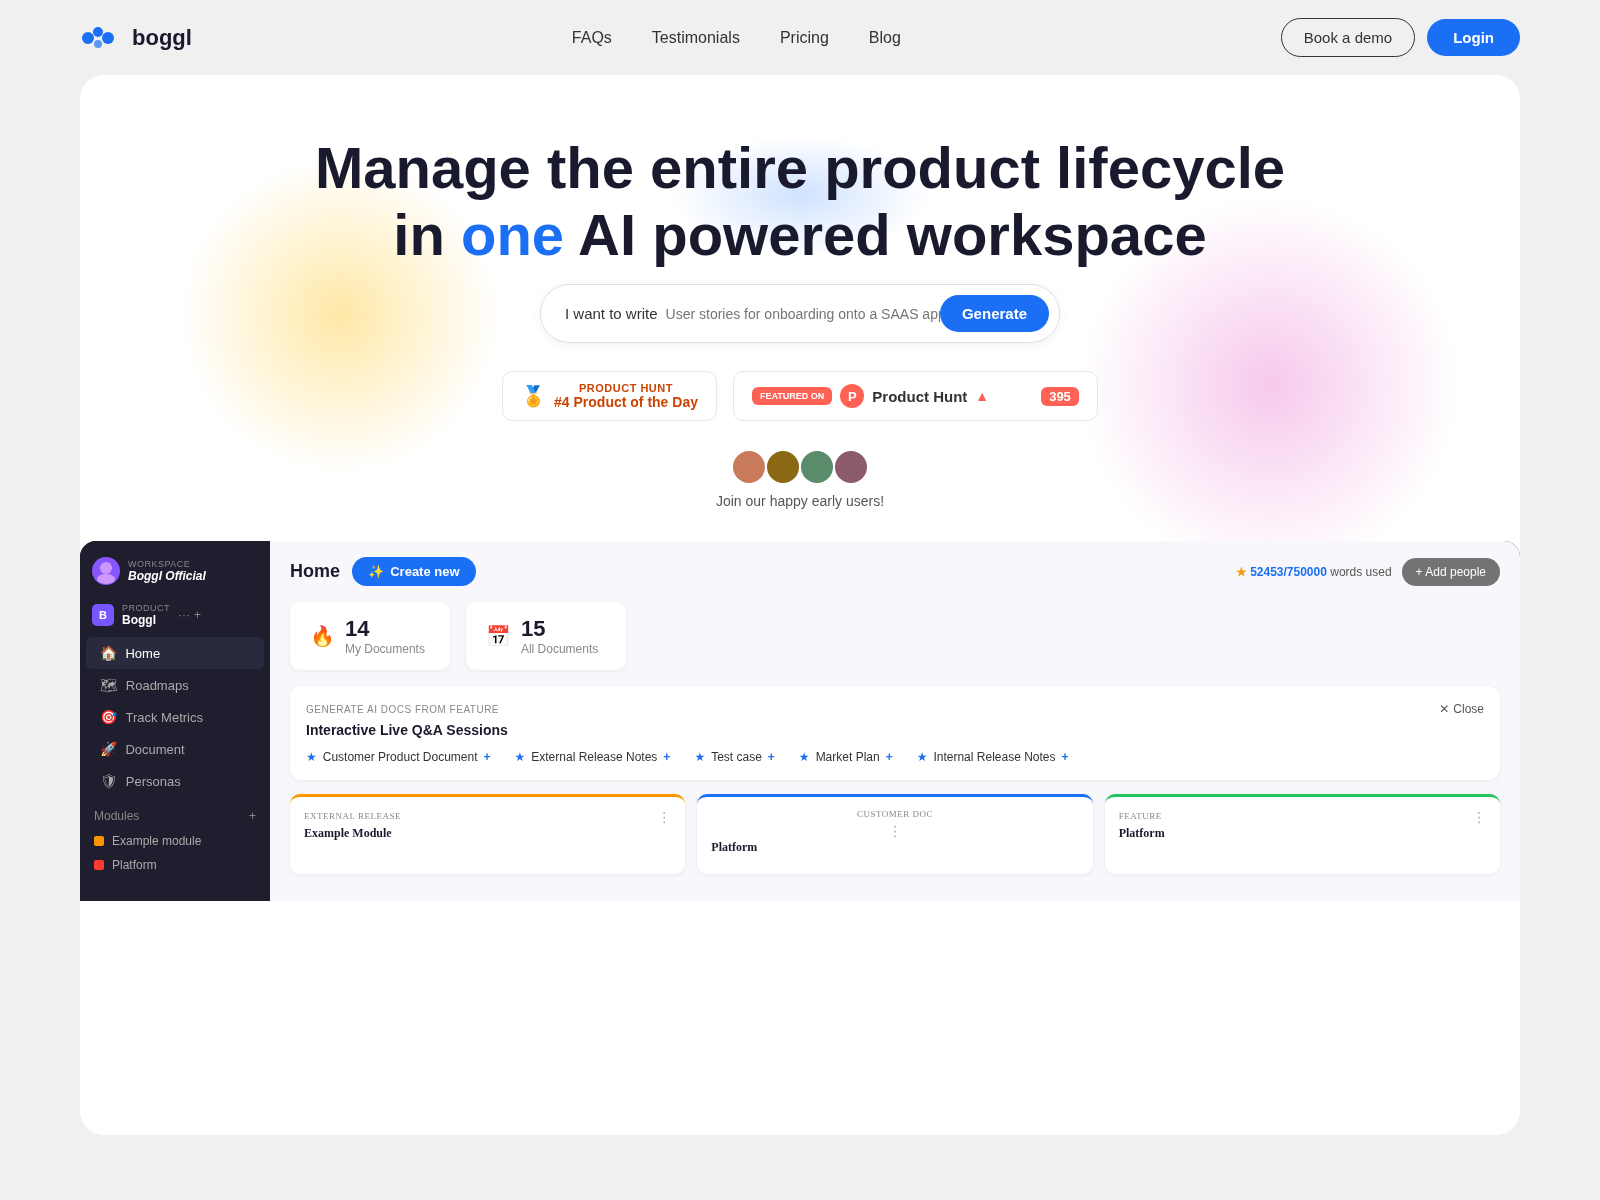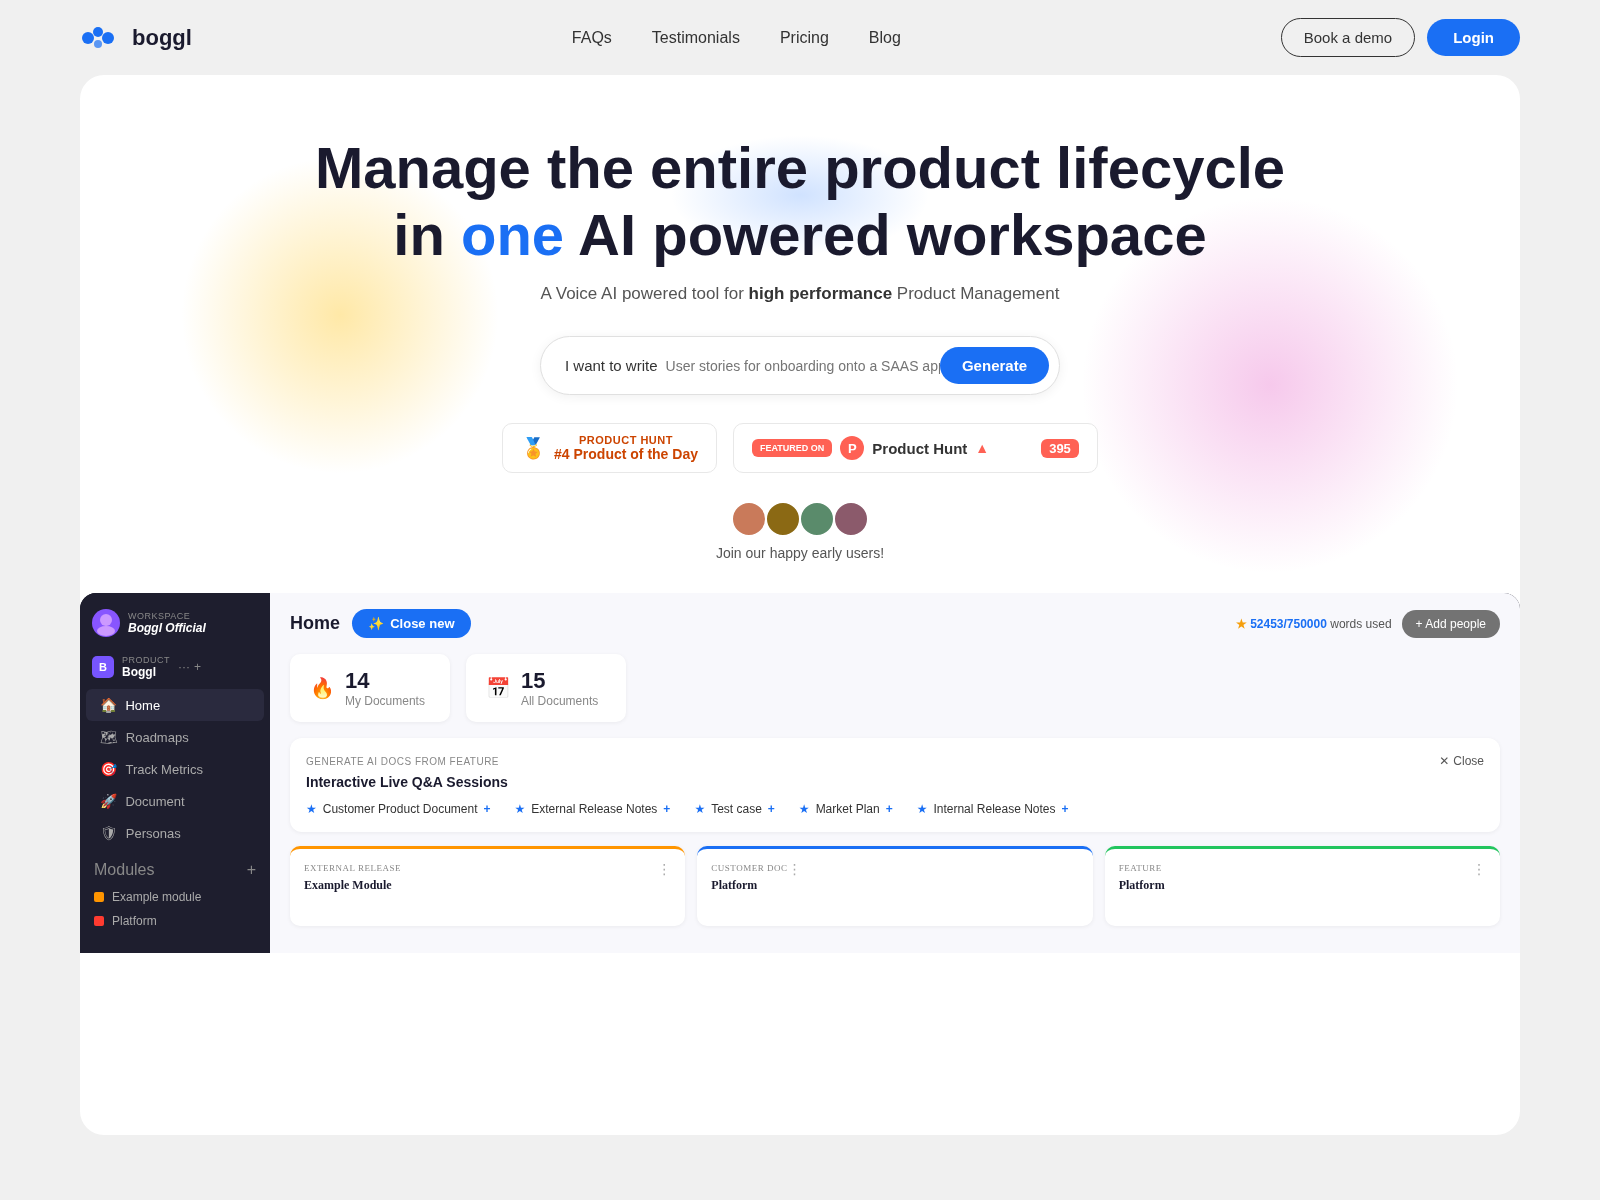--- a/index.html
+++ b/index.html
@@ -307,21 +307,21 @@
       background: #2a2a3e;
       color: white;
     }
     .sidebar-nav li .icon { font-size: 14px; }
     .modules-header {
       display: flex;
       align-items: flex-end;
       justify-content: space-between;
       padding: 12px 14px 6px;
       color: #888;
-      font-size: 16px;
+      font-size: 12px;
     }
     .module-item {
       display: flex;
       align-items: center;
       gap: 8px;
       padding: 5px 14px;
       font-size: 12px;
       color: #aaa;
       cursor: pointer;
     }
@@ -520,23 +520,20 @@
 <div class="main-card">
   <div class="glow-yellow"></div>
   <div class="glow-pink"></div>
   <div class="glow-blue-top"></div>
 
   <div class="hero">
     <h1>
       <span>Manage the entire product lifecycle</span><br>
       <span>in </span><span class="highlight">one</span><span> AI powered workspace</span>
     </h1>
-    <p class="hero-sub">
-      <span>A Voice AI powered tool for </span><strong>high performance</strong><span> Product Management</span>
-    </p>
 
     <div class="input-bar">
       <span class="input-prefix">I want to write</span>
       <input placeholder="User stories for onboarding onto a SAAS app" style="">
       <button class="btn-generate">Generate</button>
     </div>
 
     <div class="badges">
       <div class="badge badge-ph">
         <span class="badge-icon">🏅</span>
@@ -626,21 +623,21 @@
         <span>Platform</span>
       </div>
     </div>
 
     <div class="app-main">
       <div class="app-topbar">
         <div class="app-topbar-left">
           <span class="page-title-app">Home</span>
           <button class="create-new-btn">
             <span>✨</span>
-            <span>Close new</span>
+            <span>Create new</span>
           </button>
         </div>
         <div class="app-topbar-right">
           <div class="words-used">
             <span style="color:#f59e0b;">★</span>
             <span>52453</span><span>/</span><span>750000</span> words used
           </div>
           <button class="add-people-btn">+ Add people</button>
         </div>
       </div>
@@ -702,21 +699,21 @@
 
       <div class="cards-row">
         <div class="card-small card-orange">
           <div style="display:flex;justify-content:space-between;align-items:center;">
             <div class="card-small-type">EXTERNAL RELEASE</div>
             <span class="card-small-actions">⋮</span>
           </div>
           <div class="card-small-name">Example Module</div>
         </div>
         <div class="card-small card-blue">
-          <div style="display:flex;justify-content:flex-start;align-items:center;">
+          <div style="display:flex;justify-content:center;align-items:center;flex-direction:column;">
             <div class="card-small-type">CUSTOMER DOC</div>
             <span class="card-small-actions">⋮</span>
           </div>
           <div class="card-small-name">Platform</div>
         </div>
         <div class="card-small card-green">
           <div style="display:flex;justify-content:space-between;align-items:center;">
             <div class="card-small-type">FEATURE</div>
             <span class="card-small-actions">⋮</span>
           </div>

